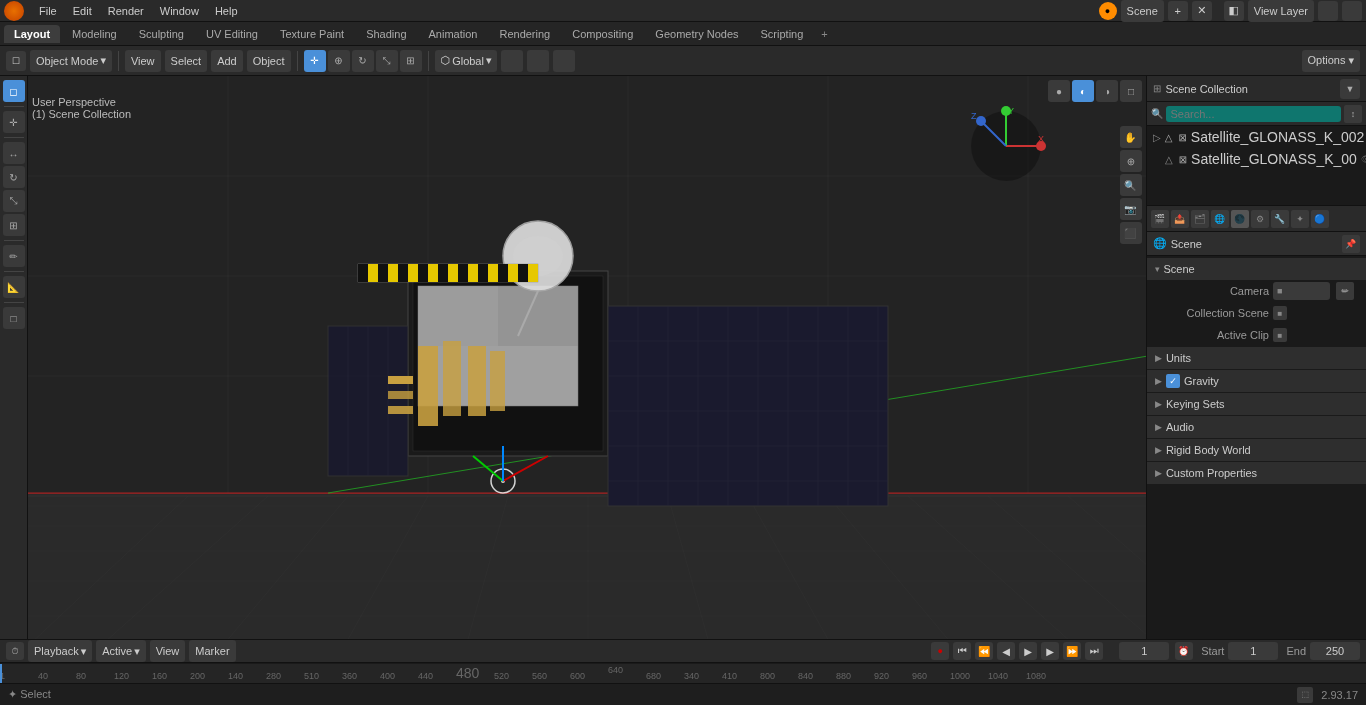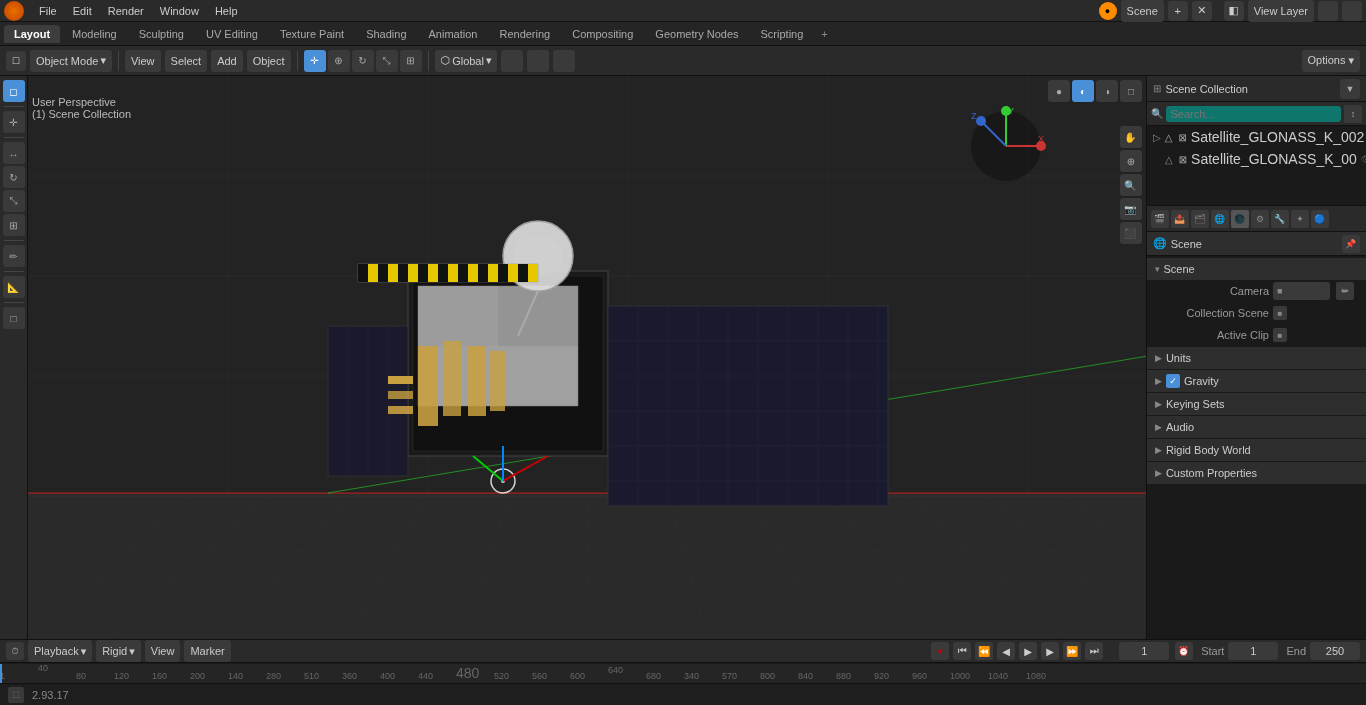--- a/index.html
+++ b/index.html
@@ -715,21 +715,21 @@
 
   <div class="timeline">
     <div class="timeline-controls">
 
       <div style="width:18px;height:18px;background:#3a3a3a;border-radius:3px;display:flex;align-items:center;justify-content:center;cursor:pointer;font-size:9px;color:#aaa;">⏱</div>
       <div class="toolbar-btn">
         <span>Playback</span>
           <span>▾</span>
       </div>
       <div class="toolbar-btn">
-        <span>Rigid</span>
+        <span>Active</span>
           <span>▾</span>
       </div>
       <div class="toolbar-btn">View</div>
       <div class="toolbar-btn">Marker</div>
       <div style="flex:1;"></div>
 
       <div style="width:18px;height:18px;background:#3a3a3a;border-radius:3px;display:flex;align-items:center;justify-content:center;cursor:pointer;font-size:9px;color:#cc0000;">●</div>
 
       <div class="anim-btn">⏮</div>
       <div class="anim-btn">⏪</div>
@@ -747,51 +747,56 @@
       <span style="font-size:11px;color:#999;margin-left:4px;">Start</span>
       <input type="text" class="timeline-frame-input" value="1" style="">
       <span style="font-size:11px;color:#999;margin-left:4px;">End</span>
       <input type="text" class="timeline-frame-input" value="250" style="">
     </div>
 
     <div class="timeline-ruler" style="position:relative;height:20px;overflow:hidden;background:#252525;border-top:1px solid #1a1a1a;">
       <div style="position:absolute;left:0;top:0;width:100%;height:100%;">
 
         <span style="position:absolute;left:0px;bottom:2px;font-size:9px;color:#666;">1</span>
-        <span style="position:absolute;left:38px;bottom:10px;font-size:9px;color:#666;">40</span>
+        <span style="position:absolute;left:38px;bottom:2px;font-size:9px;color:#666;">40</span>
         <span style="position:absolute;left:76px;bottom:2px;font-size:9px;color:#666;">80</span>
         <span style="position:absolute;left:114px;bottom:2px;font-size:9px;color:#666;">120</span>
         <span style="position:absolute;left:152px;bottom:2px;font-size:9px;color:#666;">160</span>
         <span style="position:absolute;left:190px;bottom:2px;font-size:9px;color:#666;">200</span>
         <span style="position:absolute;left:228px;bottom:2px;font-size:9px;color:#666;">140</span>
         <span style="position:absolute;left:266px;bottom:2px;font-size:9px;color:#666;text-align:center;">280</span>
         <span style="position:absolute;left:304px;bottom:2px;font-size:9px;color:#666;">510</span>
         <span style="position:absolute;left:342px;bottom:2px;font-size:9px;color:#666;">360</span>
         <span style="position:absolute;left:380px;bottom:2px;font-size:9px;color:#666;">400</span>
         <span style="position:absolute;left:418px;bottom:2px;font-size:9px;color:#666;">440</span>
         <span style="position:absolute;left:456px;bottom:2px;font-size:14px;color:#666;">480</span>
         <span style="position:absolute;left:494px;bottom:2px;font-size:9px;color:#666;">520</span>
         <span style="position:absolute;left:532px;bottom:2px;font-size:9px;color:#666;">560</span>
         <span style="position:absolute;left:570px;bottom:2px;font-size:9px;color:#666;">600</span>
         <span style="position:absolute;left:608px;bottom:8px;font-size:9px;color:#666;">640</span>
         <span style="position:absolute;left:646px;bottom:2px;font-size:9px;color:#666;">680</span>
         <span style="position:absolute;left:684px;bottom:2px;font-size:9px;color:#666;">340</span>
-        <span style="position:absolute;left:722px;bottom:2px;font-size:9px;color:#666;">570</span>
+        <span style="position:absolute;left:722px;bottom:2px;font-size:9px;color:#666;">410</span>
         <span style="position:absolute;left:760px;bottom:2px;font-size:9px;color:#666;">800</span>
         <span style="position:absolute;left:798px;bottom:2px;font-size:9px;color:#666;">840</span>
         <span style="position:absolute;left:836px;bottom:2px;font-size:9px;color:#666;">880</span>
         <span style="position:absolute;left:874px;bottom:2px;font-size:9px;color:#666;">920</span>
         <span style="position:absolute;left:912px;bottom:2px;font-size:9px;color:#666;">960</span>
         <span style="position:absolute;left:950px;bottom:2px;font-size:9px;color:#666;">1000</span>
         <span style="position:absolute;left:988px;bottom:2px;font-size:9px;color:#666;">1040</span>
         <span style="position:absolute;left:1026px;bottom:2px;font-size:9px;color:#666;">1080</span>
 
         <div style="position:absolute;left:0px;top:0;width:2px;height:100%;background:#4a90d9;"></div>
       </div>
     </div>
   </div>
 
   <div class="status-bar">
+    <div class="status-left">
+      <span>✦</span>
+      <span>Select</span>
+      <span style="margin-left:8px;color:#666;"></span>
+    </div>
     <div style="width:16px;height:16px;background:#3a3a3a;border-radius:2px;display:flex;align-items:center;justify-content:center;font-size:8px;color:#888;cursor:pointer;">⬚</div>
     <div class="status-right">2.93.17</div>
   </div>
 
 </div>
 
 </body></html>

